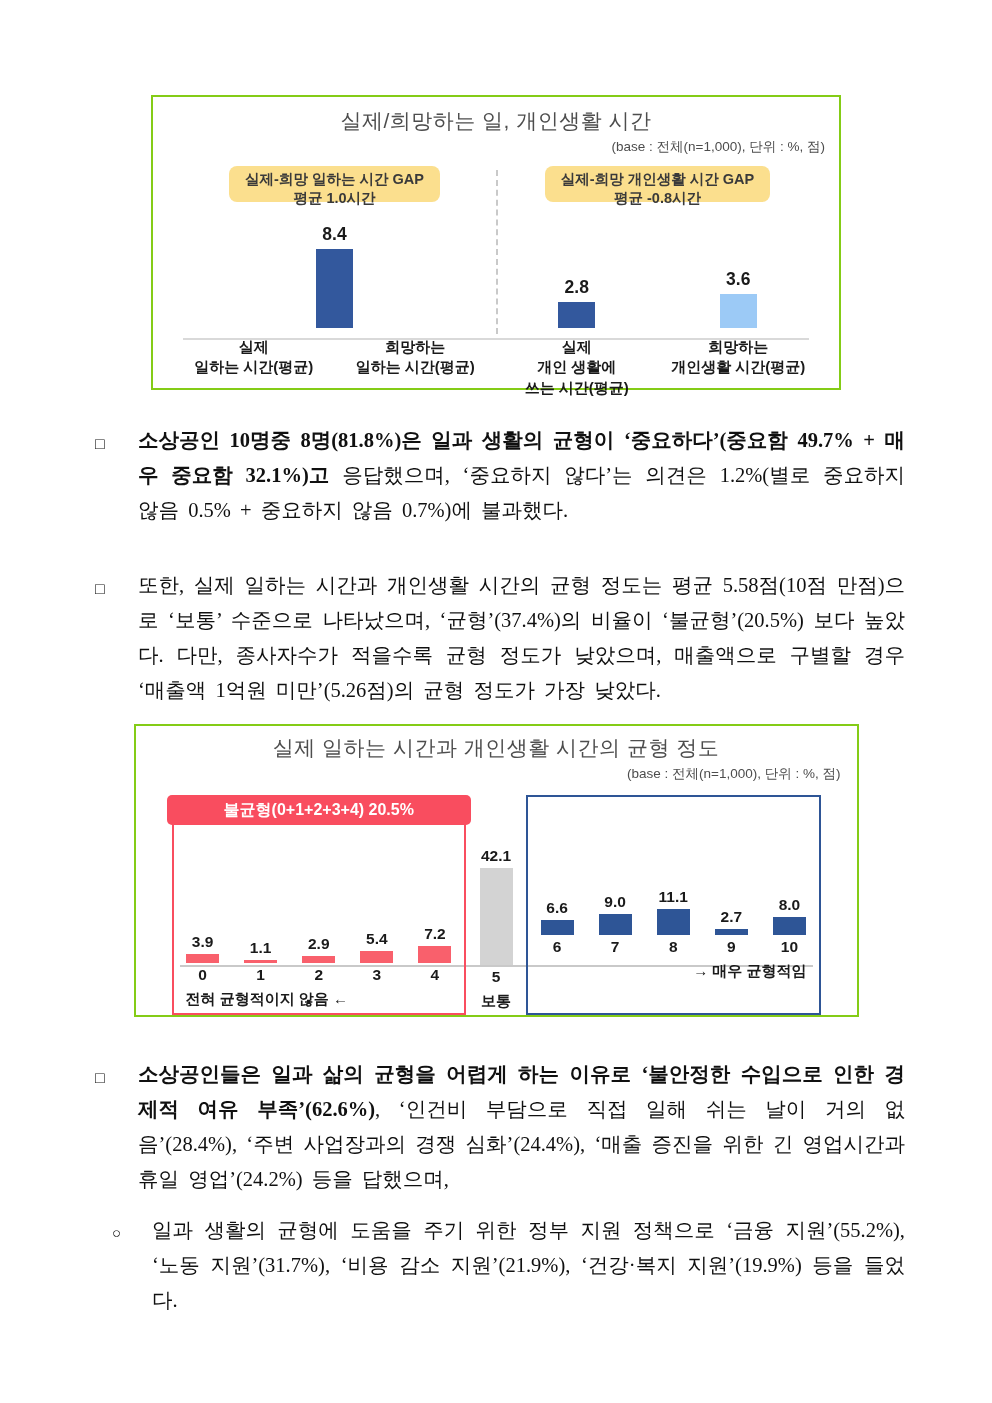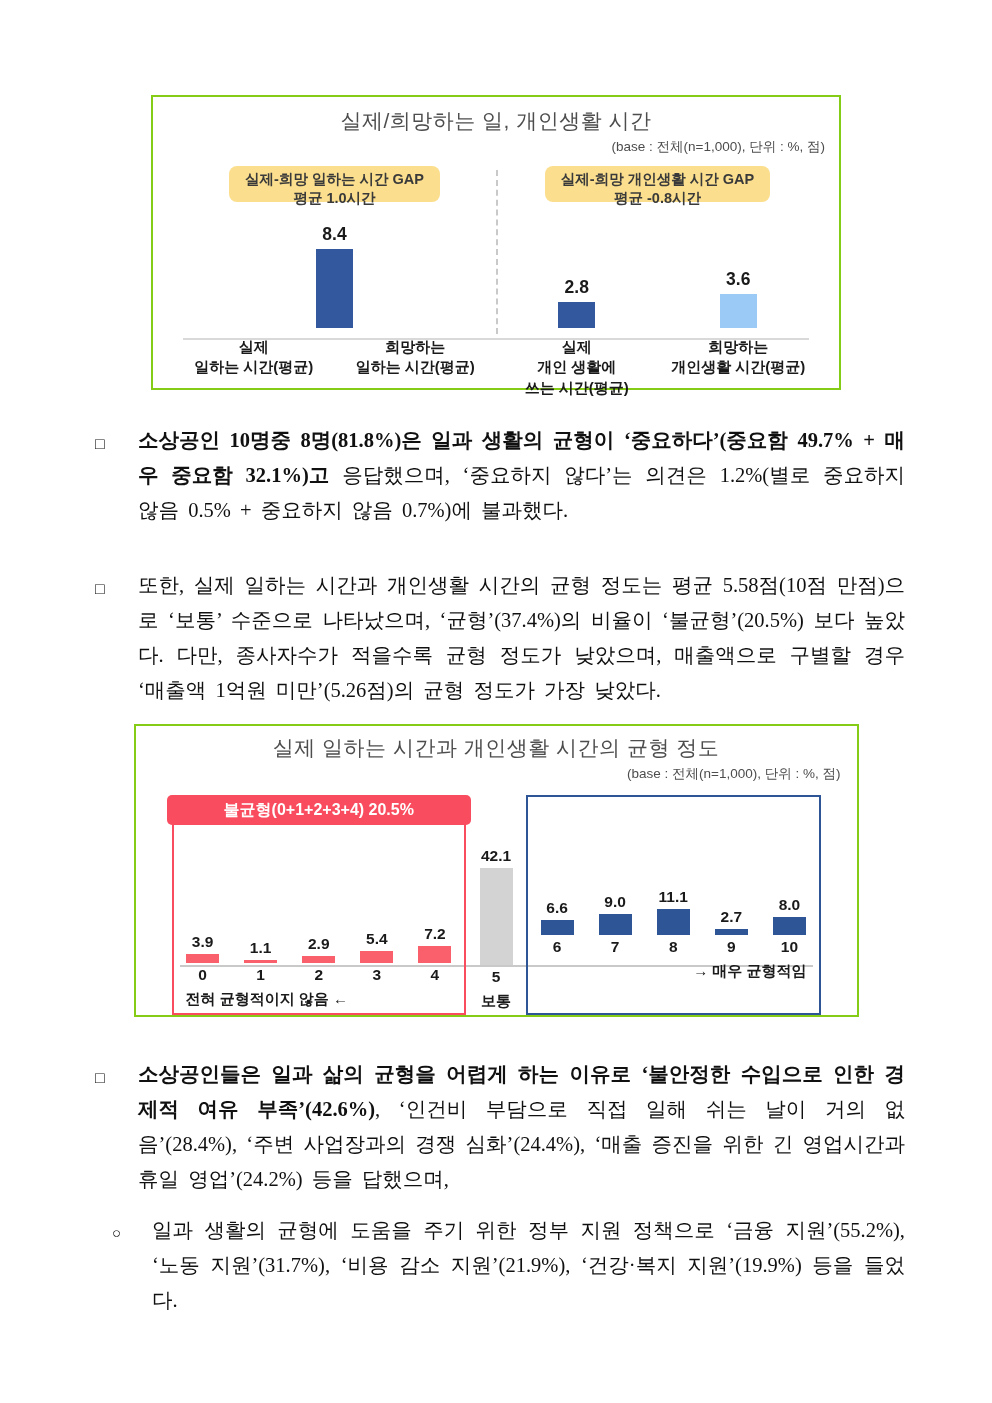--- a/index.html
+++ b/index.html
@@ -226,21 +226,21 @@
             <div class="c2-xlabel">10</div>
           </div>
           <div class="c2-footer fright">→ 매우 균형적임</div>
         </div>
       </div>
   </section>
 
   <div class="paras" id="paras-bottom">
       <div class="para p3">
         <span class="bullet">□</span>
-        <div class="ptext"><span class="seg bold">소상공인들은 일과 삶의 균형을 어렵게 하는 이유로 ‘불안정한 수입으로 인한 경제적 여유 부족’(42.6%)</span><span class="seg">, ‘인건비 부담으로 직접 일해 쉬는 날이 거의 없음’(28.4%), ‘주변 사업장과의 경쟁 심화’(24.4%), ‘매출 증진을 위한 긴 영업시간과 휴일 영업’(24.2%) 등을 답했으며,</span></div>
+        <div class="ptext"><span class="seg bold">소상공인들은 일과 삶의 균형을 어렵게 하는 이유로 ‘불안정한 수입으로 인한 경제적 여유 부족’(62.6%)</span><span class="seg">, ‘인건비 부담으로 직접 일해 쉬는 날이 거의 없음’(28.4%), ‘주변 사업장과의 경쟁 심화’(24.4%), ‘매출 증진을 위한 긴 영업시간과 휴일 영업’(24.2%) 등을 답했으며,</span></div>
       </div>
       <div class="para p4 sub">
         <span class="bullet">○</span>
         <div class="ptext"><span class="seg">일과 생활의 균형에 도움을 주기 위한 정부 지원 정책으로 ‘금융 지원’(55.2%), ‘노동 지원’(31.7%), ‘비용 감소 지원’(21.9%), ‘건강·복지 지원’(19.9%) 등을 들었다.</span></div>
       </div>
     </div>
 
 </div>
 
 </body></html>

